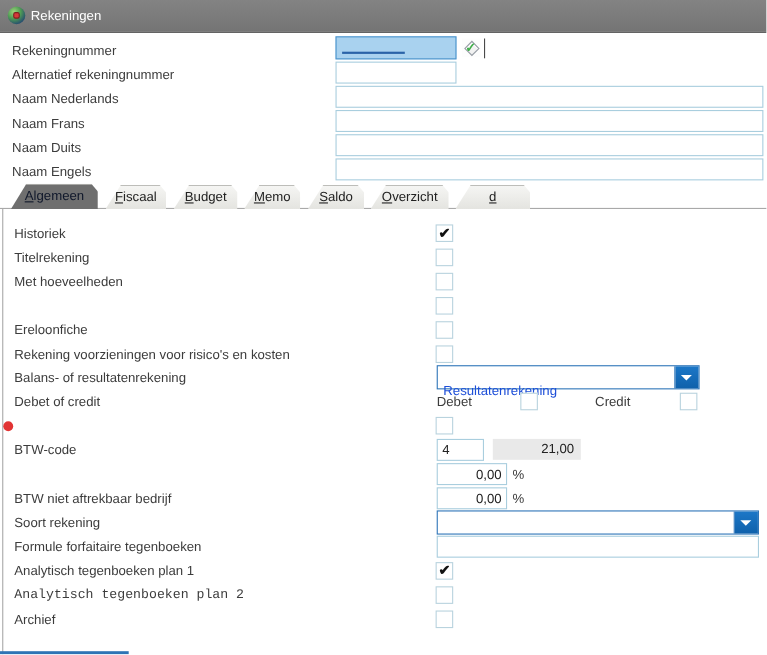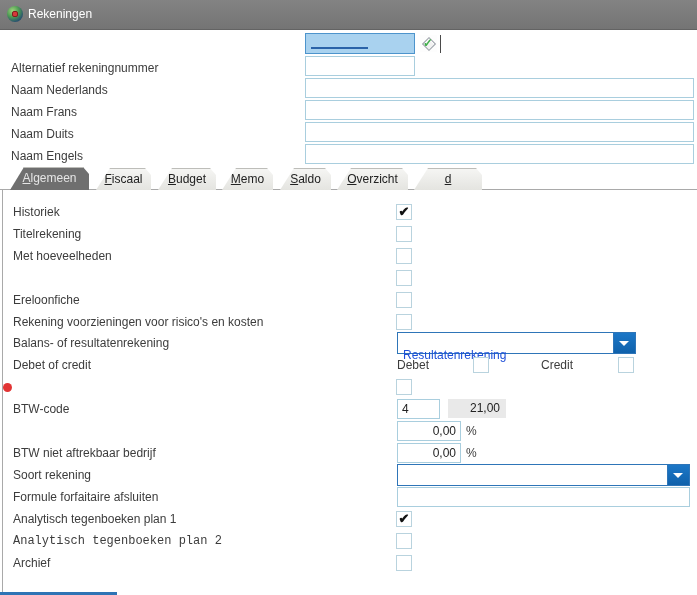--- a/index.html
+++ b/index.html
@@ -21,51 +21,52 @@
   .lookup-btn{position:absolute;left:420px;top:35px;width:17px;height:17px;background:#fdfdfd;}
   .lookup-btn .diamond{position:absolute;left:4px;top:4px;width:8px;height:8px;transform:rotate(45deg);background:#f2f2f2;border:1px solid #9aa0a8;box-shadow:inset 1px 1px 0 #fff;}
   .lookup-btn .check{position:absolute;left:3px;top:1px;font-size:12px;font-weight:bold;color:#3fae49;}
   .caret{position:absolute;left:440px;top:35px;width:1px;height:18px;background:#4a4a4a;}
 
   
   .tab{position:absolute;top:168px;height:22px;box-sizing:border-box;line-height:22px;text-align:center;
     background:linear-gradient(#f6f6f4,#e4e4e0);color:#222;
     clip-path:polygon(14px 0,calc(100% - 6px) 0,100% 7px,100% 100%,0 100%);
     box-shadow:inset 0 1px 0 #bdbdb9;cursor:default;}
-  .tab.active{background:#6f6f6f;color:#e5e5e5;top:167px;height:23px;}
+  .tab.active{background:#6f6f6f;color:#0f172a;top:167px;height:23px;}
   .tab .accel{text-decoration:underline;}
   .tabline{position:absolute;left:0;top:189px;width:697px;height:1px;background:#a9a9a9;}
   .page-border-left{position:absolute;left:2px;top:190px;width:1px;height:405px;background:#a9a9a9;}
 
   
   .row-lbl{position:absolute;left:13px;height:22px;line-height:22px;white-space:nowrap;}
   .cb{position:absolute;width:14px;height:14px;box-sizing:content-box;border:1px solid #b9d3de;background:#fff;font-size:13px;line-height:13px;text-align:center;color:#111;}
   .cb.checked{font-weight:bold;}
   .dd{position:absolute;height:22px;box-sizing:border-box;border:1px solid #2e75b8;background:#fff;}
   .dd .dd-text{position:absolute;left:5px;top:12px;line-height:20px;color:#1d4ed8;}
   .dd .dd-btn{position:absolute;right:0;top:0;bottom:0;width:21px;background:linear-gradient(#1c77c7,#0f61ab);border-left:1px solid #2e75b8;}
   .dd .dd-arrow{position:absolute;left:5px;top:8px;width:0;height:0;border-left:5px solid transparent;border-right:5px solid transparent;border-top:5px solid #ffffff;}
-  .readonly{position:absolute;height:19px;background:#e9e9e9;line-height:19px;text-align:right;padding-right:6px;box-sizing:content-box;color:#222;}
+  .readonly{position:absolute;height:19px;background:#e9e9e9;line-height:19px;text-align:right;padding-right:6px;box-sizing:content-box;color:#222;padding-left:22px;}
   .unit{position:absolute;height:20px;line-height:20px;}
   .req-dot{position:absolute;left:3px;width:9px;height:9px;border-radius:50%;background:#e23434;}
   .num-right{text-align:right;}
   .bottom-sliver{position:absolute;left:0;top:592px;width:117px;height:3px;background:#2e74b5;}
 </style>
 </head>
 <body>
 
 <div id="app">
 
   <div class="titlebar">
     <div class="app-icon">
         <div class="dot"></div>
       </div>
     <div class="title-text">Rekeningen</div>
   </div>
 
+  <div class="lbl" style="top:35px;">Rekeningnummer</div>
   <div class="sel-field">
     <div class="mask-line"></div>
   </div>
   <div class="lookup-btn">
     <div class="diamond"></div>
     <div class="check">✓</div>
   </div>
   <div class="caret"></div>
 
   <div class="lbl" style="top:57px;">Alternatief rekeningnummer</div>
@@ -139,21 +140,21 @@
   <div class="unit" style="left:466px;top:443px;">%</div>
 
   <div class="row-lbl" style="top:464px;">Soort rekening</div>
   <div class="dd" style="left:397px;top:464px;width:293px;">
     <span class="dd-text"></span>
     <span class="dd-btn">
         <span class="dd-arrow"></span>
       </span>
   </div>
 
-  <div class="row-lbl" style="top:486px;">Formule forfaitaire afsluiten</div>
+  <div class="row-lbl" style="top:486px;">Formule forfaitaire tegenboeken</div>
   <input class="txt" style="left: 397px; top: 487px; width: 293px;" value="">
 
   <div class="row-lbl" style="top:508px;">Analytisch tegenboeken plan 1</div>
   <div class="cb checked" style="left:396px;top:511px;">✔</div>
 
   <div class="row-lbl" style="top:530px;font-family:Liberation Mono, monospace;">Analytisch tegenboeken plan 2</div>
   <div class="cb" style="left:396px;top:533px;"></div>
 
   <div class="row-lbl" style="top:552px;">Archief</div>
   <div class="cb" style="left:396px;top:555px;"></div>

